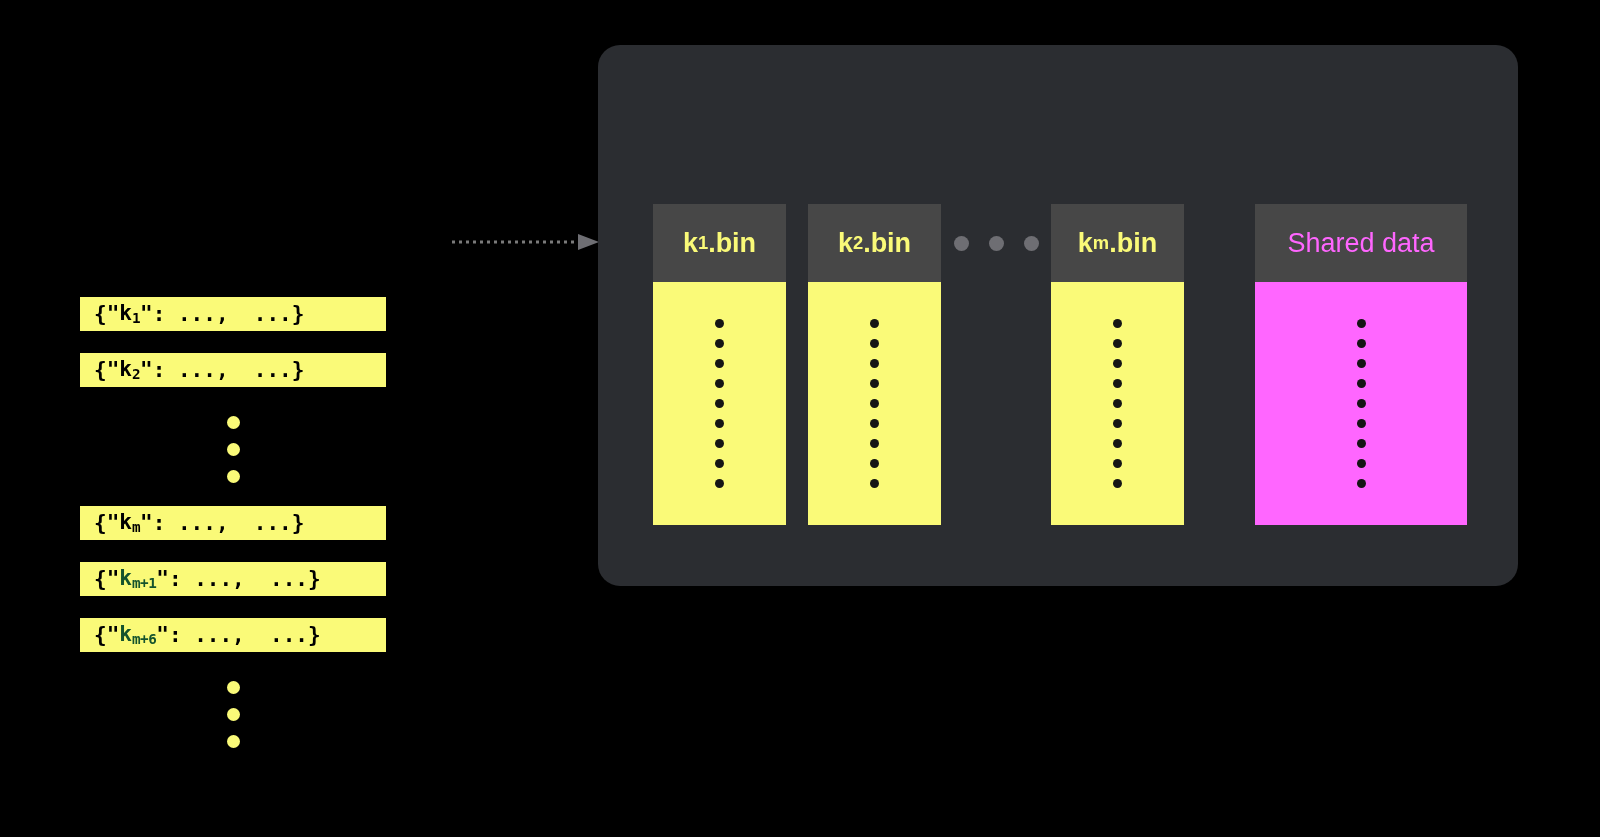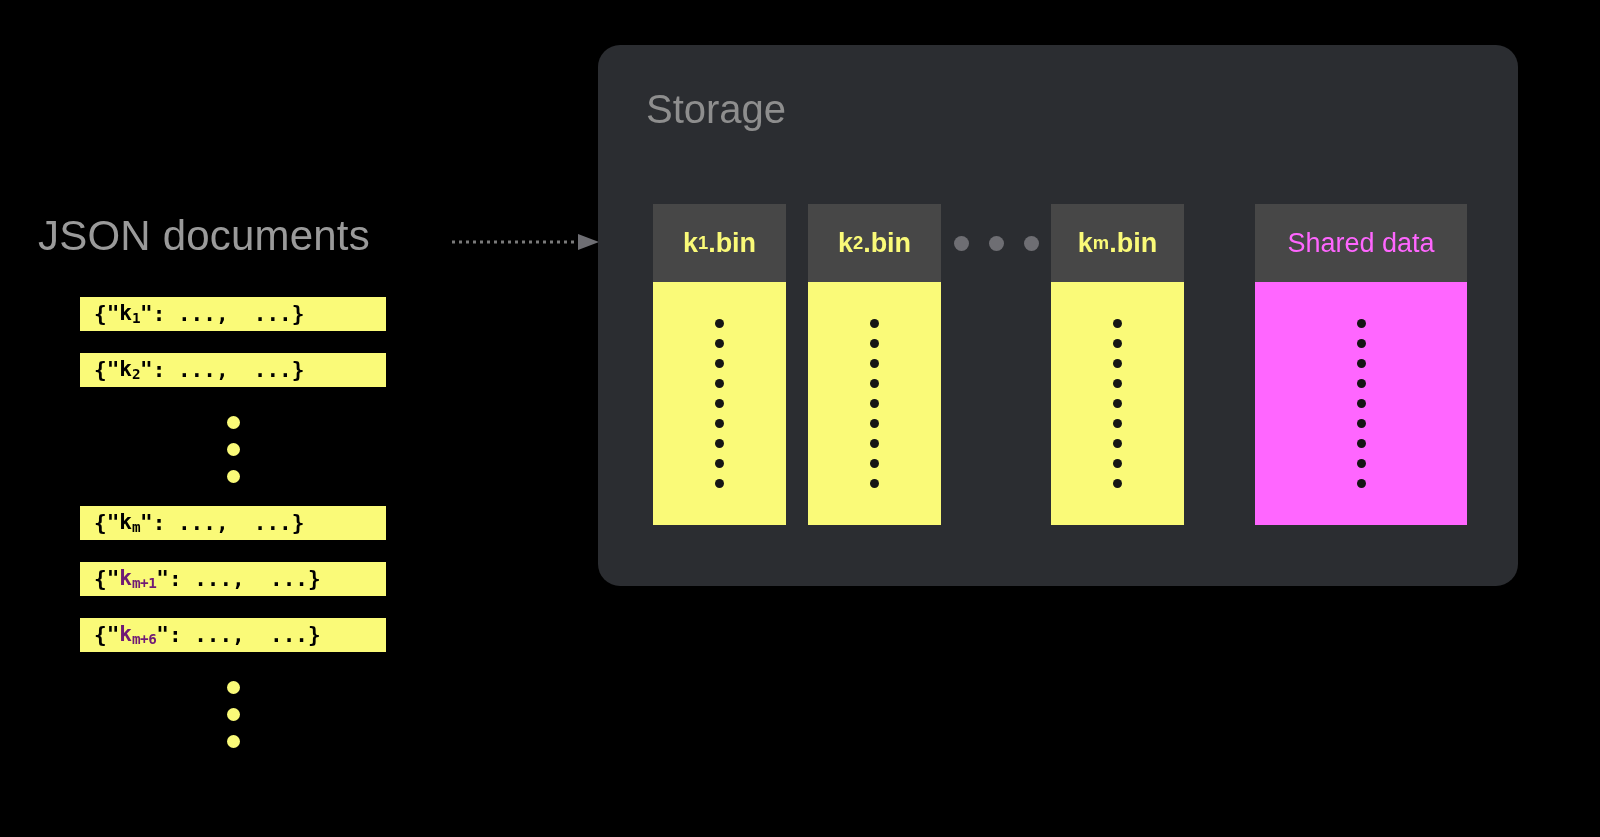--- a/index.html
+++ b/index.html
@@ -53,21 +53,21 @@
     font-size: 21px;
     font-weight: bold;
     color: #000000;
     white-space: pre;
     letter-spacing: 0px;
   }
   .doc-row.wide { width: 306px; }
   .doc-row.narrow { width: 306px; }
 
   .doc-row .keytext { color: #000000; }
-  .doc-row .keytext.pink { color: #701a75; }
+  .doc-row .keytext.pink { color: #14532d; }
   .doc-row sub {
     font-size: 0.68em;
     vertical-align: -0.22em;
     letter-spacing: -0.5px;
   }
 
   
   .vdots {
     display: flex;
     flex-direction: column;
@@ -182,21 +182,20 @@
   }
 
   .gap-sm { width: 22px; }
   .gap-lg { width: 64px; }
 </style>
 </head>
 <body>
 
 <div id="left-panel">
 
-  <div id="json-docs-title">JSON documents</div>
 
   <div id="doc-list">
 
     <div class="doc-row wide">
       <span>{"</span><span class="keytext"><span>k</span><sub>1</sub></span><span>": ...,  ...}</span>
     </div>
 
     <div class="doc-row wide">
       <span>{"</span><span class="keytext"><span>k</span><sub>2</sub></span><span>": ...,  ...}</span>
     </div>
@@ -228,21 +227,20 @@
   </div>
 </div>
 
 <svg id="flow-arrow" viewBox="0 0 148 20" xmlns="http://www.w3.org/2000/svg">
   <line x1="0" y1="10" x2="128" y2="10" stroke="#7a7a7a" stroke-width="3" stroke-dasharray="3 4"></line>
   <polygon points="126,2 147,10 126,18" fill="#6e6e73"></polygon>
 </svg>
 
 <div id="storage-panel">
 
-  <div id="storage-title">Storage</div>
 
   <div id="bins-row">
 
     <div class="bin-col">
       <div class="bin-header">
           <span>k</span>
           <sub>1</sub>
           <span>.bin</span>
         </div>
       <div class="bin-body">

